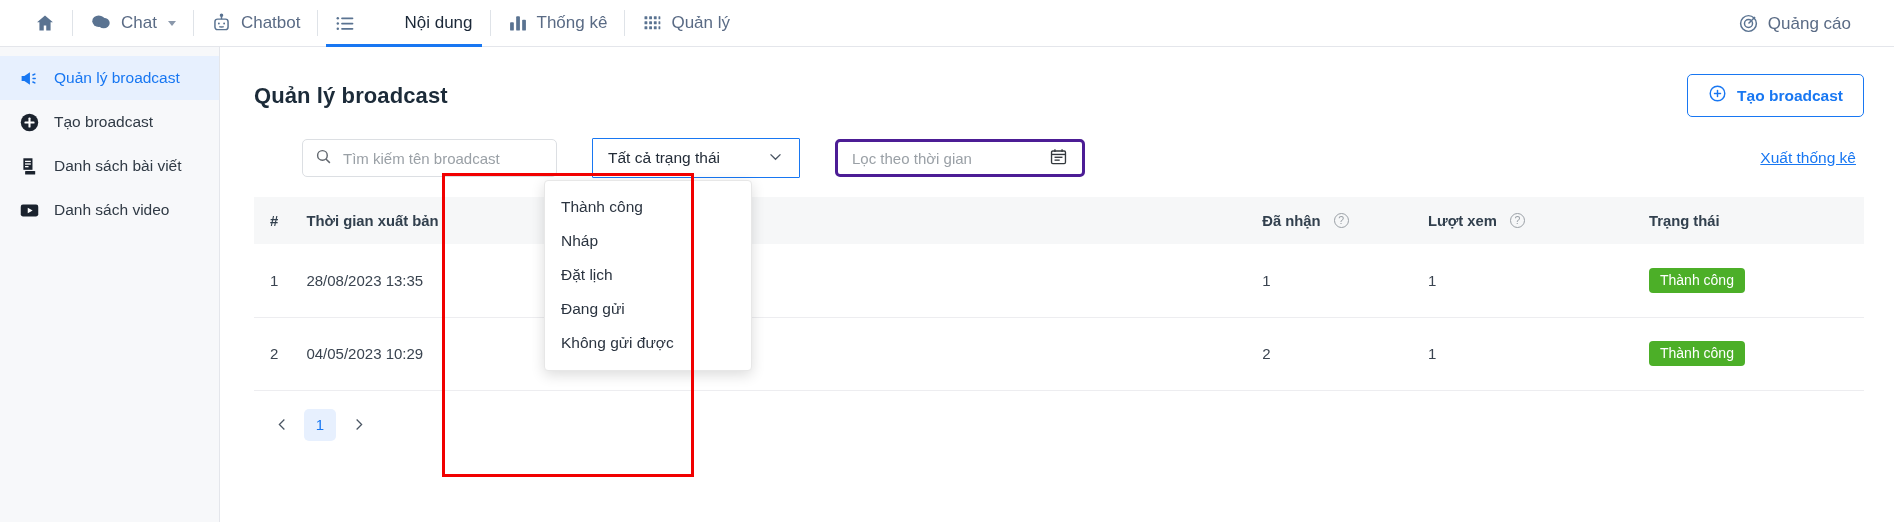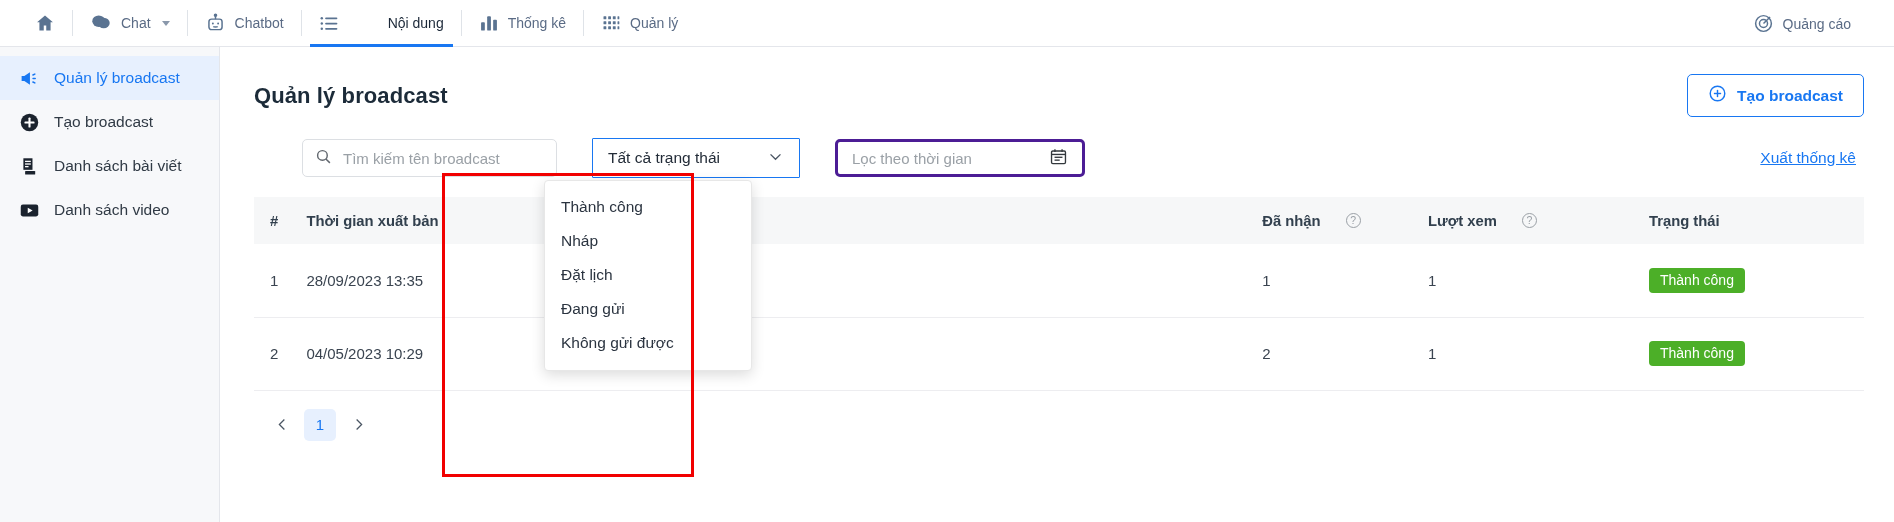--- a/index.html
+++ b/index.html
@@ -20,21 +20,21 @@
     display: flex;
     align-items: center;
     padding-left: 18px;
   }
   .nav-left { display: flex; align-items: center; height: 47px; }
   .nav-item {
     display: flex; align-items: center; gap: 9px;
     height: 47px;
     padding: 0 17px;
     color: #5a6b85;
-    font-size: 14px;
+    font-size: 17px;
     cursor: pointer;
     position: relative;
     white-space: nowrap;
   }
   .nav-item .nav-ico { display: flex; align-items: center; justify-content: center; }
   .nav-sep { width: 1px; height: 26px; background: #dfe3e8; }
   .nav-item.active { color: #1b2838; gap: 48px; }
   .nav-item.active::after {
     content: "";
     position: absolute;
@@ -208,21 +208,21 @@
     border-bottom: 1px solid #ededf0;
     vertical-align: middle;
   }
   .col-idx { width: 42px; padding-left: 16px !important; }
   .col-time { width: 215px; }
   .col-name { width: 500px; }
   .col-sent { width: 150px; }
   .col-recv { width: 150px; }
   .col-view { width: 200px; }
   .col-status { width: 200px; }
-  .hdr-with-q { display: inline-flex; align-items: center; gap: 25px; }
+  .hdr-with-q { display: inline-flex; align-items: center; gap: 13px; }
   .qmark {
     display: inline-flex; align-items: center; justify-content: center;
     width: 15px; height: 15px;
     border: 1px solid #9aa0a6;
     border-radius: 50%;
     font-size: 10.5px;
     color: #9aa0a6;
     font-weight: normal;
     line-height: 1;
   }
@@ -503,21 +503,21 @@
               <span>Lượt xem</span>
               <span class="qmark">?</span>
             </span>
           </th>
           <th class="col-status">Trạng thái</th>
         </tr>
       </thead>
       <tbody>
         <tr>
           <td class="col-idx">1</td>
-          <td class="col-time">28/09/2023 13:35</td>
+          <td class="col-time">28/08/2023 13:35</td>
           <td class="col-name"></td>
           <td class="col-sent"></td>
           <td class="col-recv">1</td>
           <td class="col-view">1</td>
           <td class="col-status">
             <span class="badge-success">Thành công</span>
           </td>
         </tr>
         <tr>
           <td class="col-idx">2</td>

